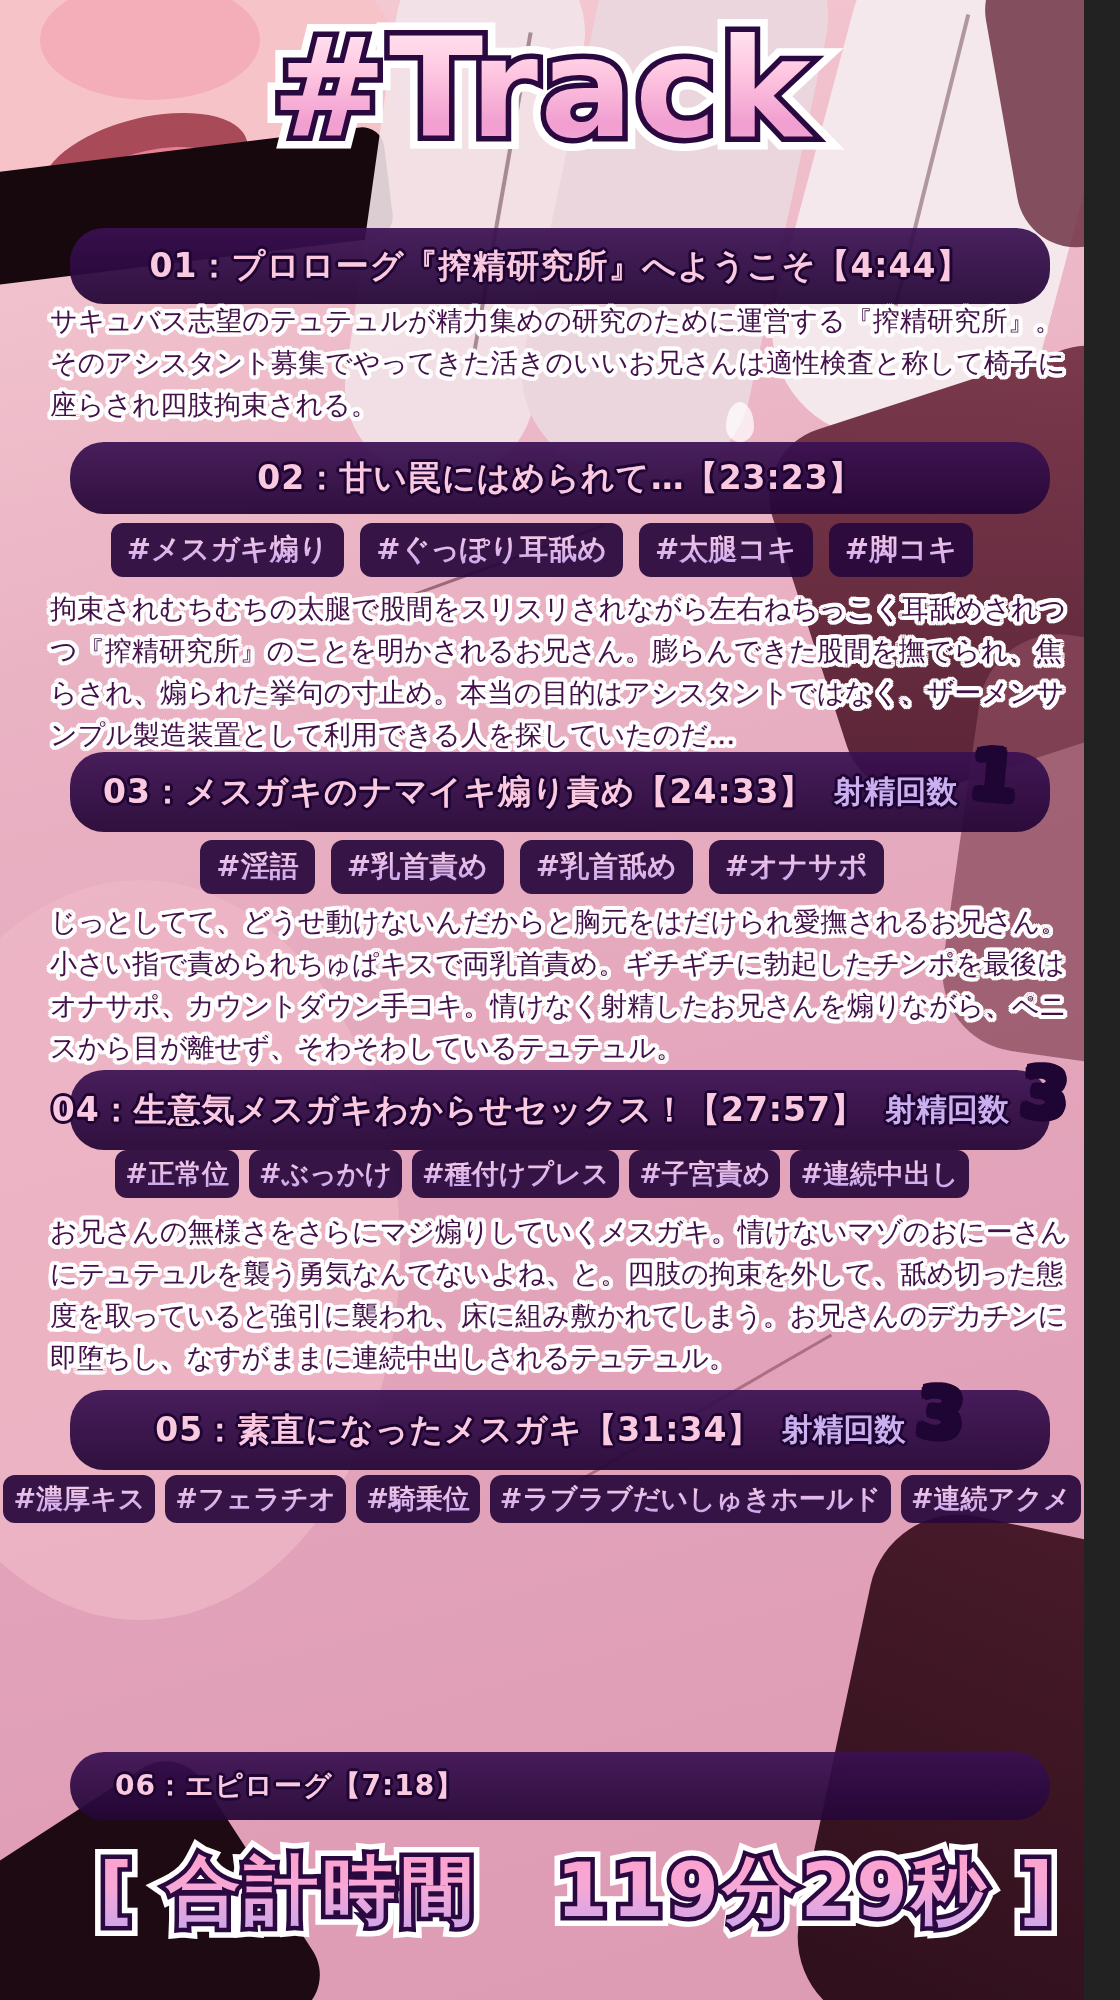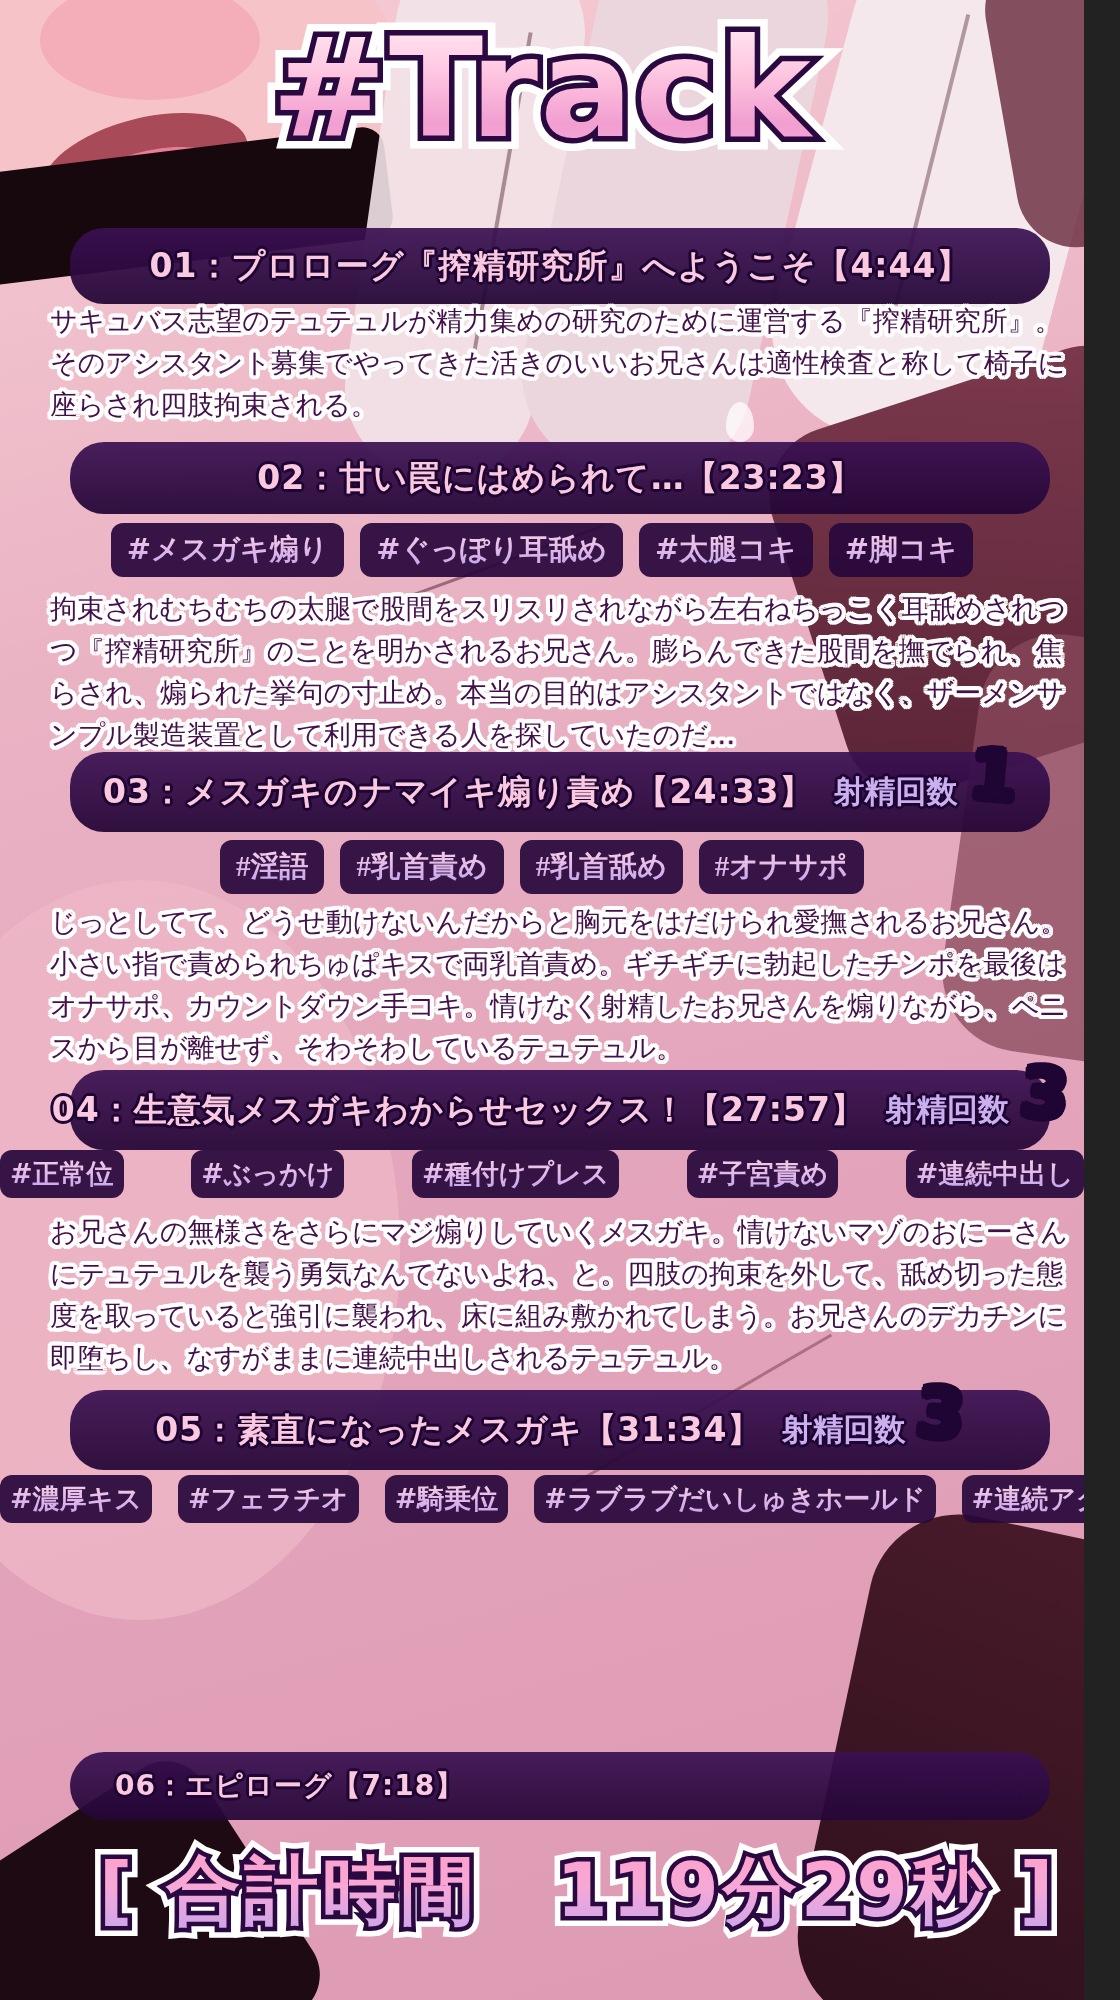--- a/index.html
+++ b/index.html
@@ -82,21 +82,21 @@
   .chip{
     background:rgba(40,9,60,.93);border-radius:12px;padding:7px 16px;
     font-weight:bold;font-size:29px;white-space:nowrap;
     background-clip:padding-box;
   }
   .chip i{
     font-style:normal;
     background:linear-gradient(180deg,#f6cfe4 0%,#e0b7ea 55%,#c5a5ec 100%);
     -webkit-background-clip:text;background-clip:text;color:transparent;
   }
-  .tagrow.tight{gap:26px;justify-content:space-between;}
+  .tagrow.tight{gap:10px;}
   .tagrow.tight .chip{font-size:27px;padding:6px 10px;}
   
   .desc{
     position:absolute;left:50px;width:1022px;margin:0;
     font-weight:normal;font-size:27px;line-height:42px;color:#43104a;
     text-shadow:
       -4px 0 #fff,4px 0 #fff,0 -4px #fff,0 4px #fff,
       -3px -3px #fff,3px -3px #fff,-3px 3px #fff,3px 3px #fff,
       -4px -2px #fff,4px -2px #fff,-4px 2px #fff,4px 2px #fff,
       -2px -4px #fff,2px -4px #fff,-2px 4px #fff,2px 4px #fff;
@@ -149,21 +149,21 @@
     <span class="chip"><i>#太腿コキ</i></span>
     <span class="chip"><i>#脚コキ</i></span>
   </div>
   <p class="desc" style="top:588px;">拘束されむちむちの太腿で股間をスリスリされながら左右ねちっこく耳舐めされつつ『搾精研究所』のことを明かされるお兄さん。膨らんできた股間を撫でられ、焦らされ、煽られた挙句の寸止め。本当の目的はアシスタントではなく、ザーメンサンプル製造装置として利用できる人を探していたのだ…</p>
 
   <section class="banner" style="top:752px;height:80px;">
     <span class="head">03：メスガキのナマイキ煽り責め【24:33】</span>
     <span class="count-label">射精回数</span>
     <span class="count-num">1</span>
   </section>
-  <div class="tagrow" style="top:840px;font-family:Liberation Serif, serif;">
+  <div class="tagrow" style="top:840px;">
     <span class="chip"><i>#淫語</i></span>
     <span class="chip"><i>#乳首責め</i></span>
     <span class="chip"><i>#乳首舐め</i></span>
     <span class="chip"><i>#オナサポ</i></span>
   </div>
   <p class="desc" style="top:901px;">じっとしてて、どうせ動けないんだからと胸元をはだけられ愛撫されるお兄さん。小さい指で責められちゅぱキスで両乳首責め。ギチギチに勃起したチンポを最後はオナサポ、カウントダウン手コキ。情けなく射精したお兄さんを煽りながら、ペニスから目が離せず、そわそわしているテュテュル。</p>
 
   <section class="banner" style="top:1070px;height:80px;">
     <span class="head">04：生意気メスガキわからせセックス！【27:57】</span>
     <span class="count-label">射精回数</span>

